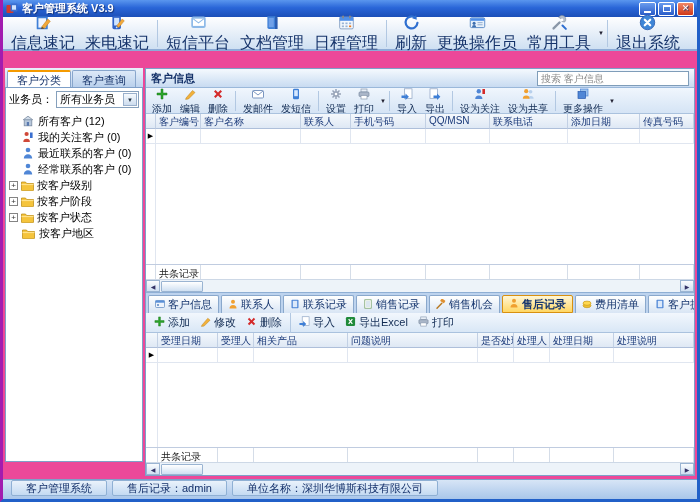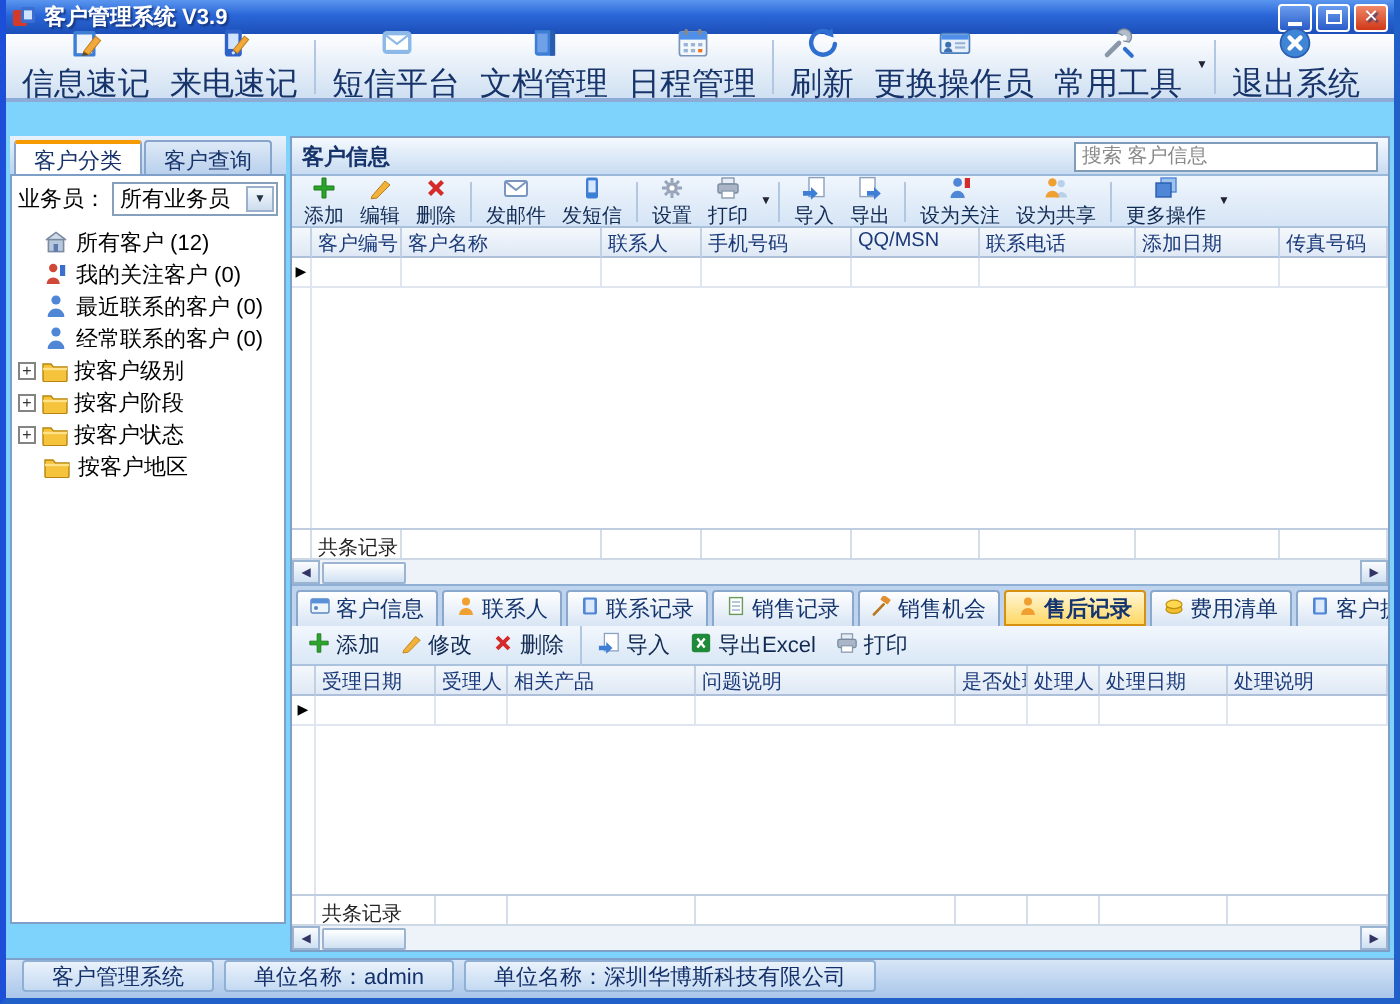--- a/index.html
+++ b/index.html
@@ -1,17 +1,17 @@
 <!DOCTYPE html>
 <html lang="zh"><head>
 <meta charset="utf-8">
 <style>
 *{box-sizing:border-box;margin:0;padding:0}
 html,body{width:700px;height:502px;overflow:hidden;font-family:"Liberation Sans","DejaVu Sans",sans-serif;font-size:11px}
-.window{position:absolute;inset:0;background:#7dd3fc;border-left:3px solid #1d4ed8;border-right:3px solid #2160c8;border-bottom:3px solid #2160c8}
+.window{position:absolute;inset:0;background:#ec4899;border-left:3px solid #a21caf;border-right:3px solid #2160c8;border-bottom:3px solid #2160c8}
 
 .titlebar{height:17px;background:linear-gradient(180deg,#5a96ee 0%,#2a66d8 45%,#1c4fb8 100%);display:flex;align-items:center;color:#fff;font-weight:bold;padding:0 3px;text-shadow:1px 1px 1px #16367c}
 .title-ico{width:12px;height:12px;margin-right:4px;flex:none}
 .tb-btns{margin-left:auto;display:flex;gap:2px}
 .tbb{width:17px;height:14px;border:1px solid #fff;border-radius:2px;display:flex;align-items:center;justify-content:center;color:#fff;font-size:9px;line-height:1;background:linear-gradient(#6a9cee,#2a5cc8)}
 .tbb.close{background:linear-gradient(#f08868,#d03818)}
 .minbar{width:7px;height:2px;background:#fff;margin-top:6px}
 .maxbox{width:8px;height:7px;border:1px solid #fff;border-top-width:2px}
 .xglyph{font-size:9px;font-weight:bold}
 
@@ -592,17 +592,17 @@
         <span class="sbtn l"></span>
         <span class="thumb"></span>
         <span class="strack"></span>
         <span class="sbtn r"></span>
       </div>
     </div>
   </div>
 
   <div class="statusbar">
     <span class="sseg">客户管理系统</span>
-    <span class="sseg">单位名称：admin</span>
+    <span class="sseg">售后记录：admin</span>
     <span class="sseg">单位名称：深圳华博斯科技有限公司</span>
   </div>
 
 </div>
 
 </body></html>

